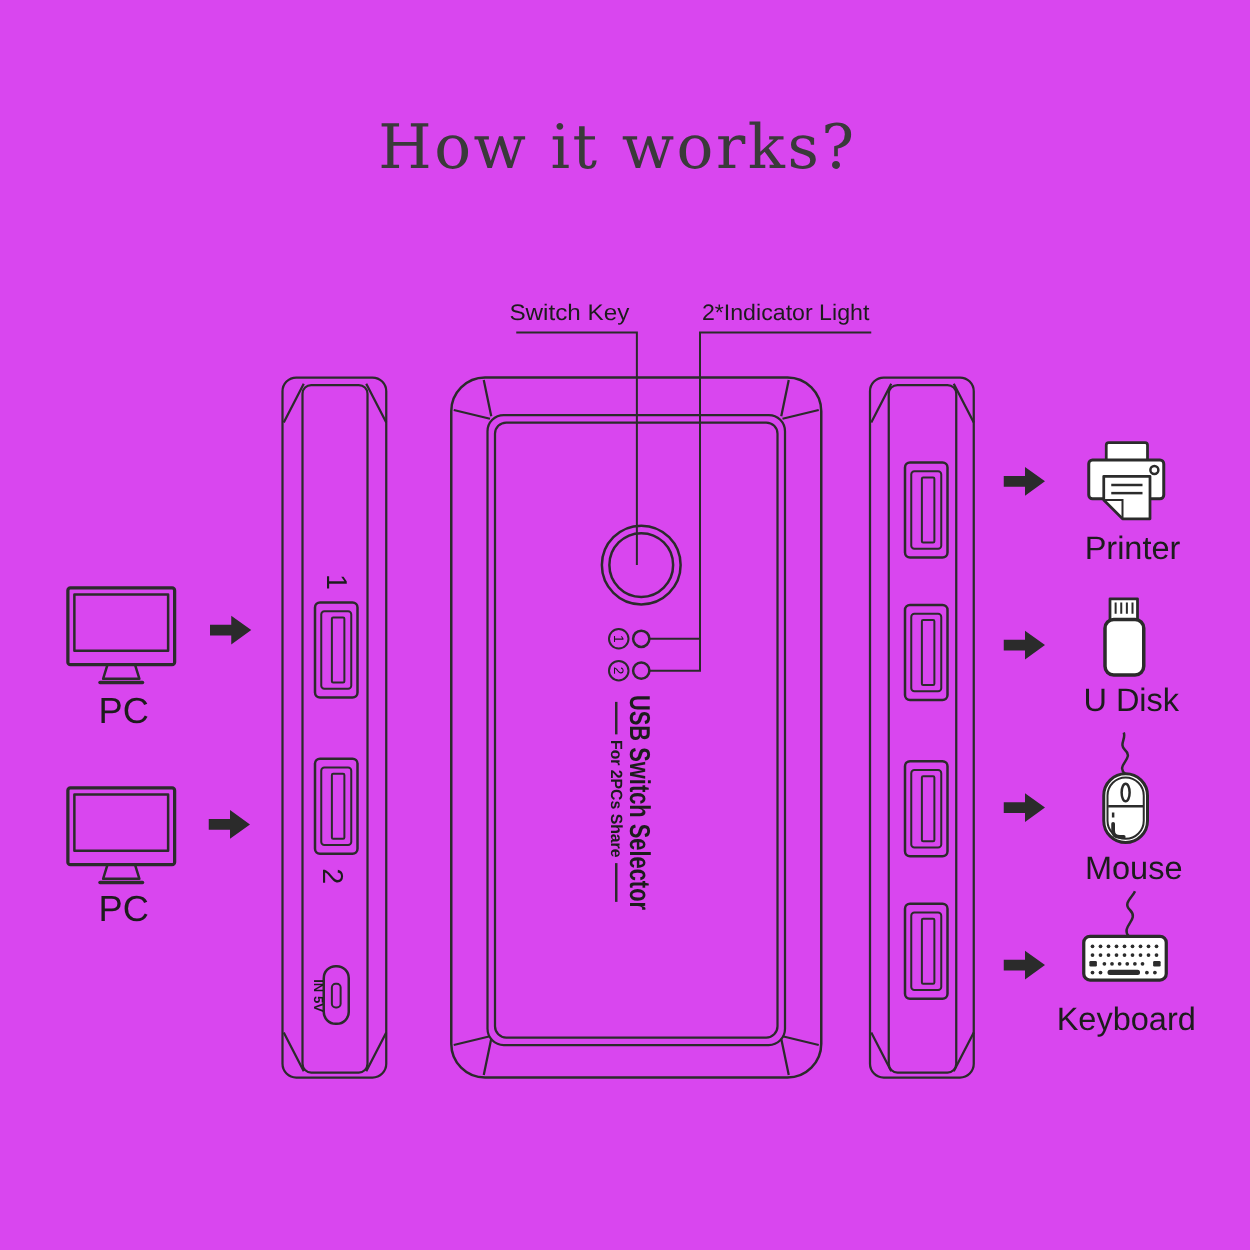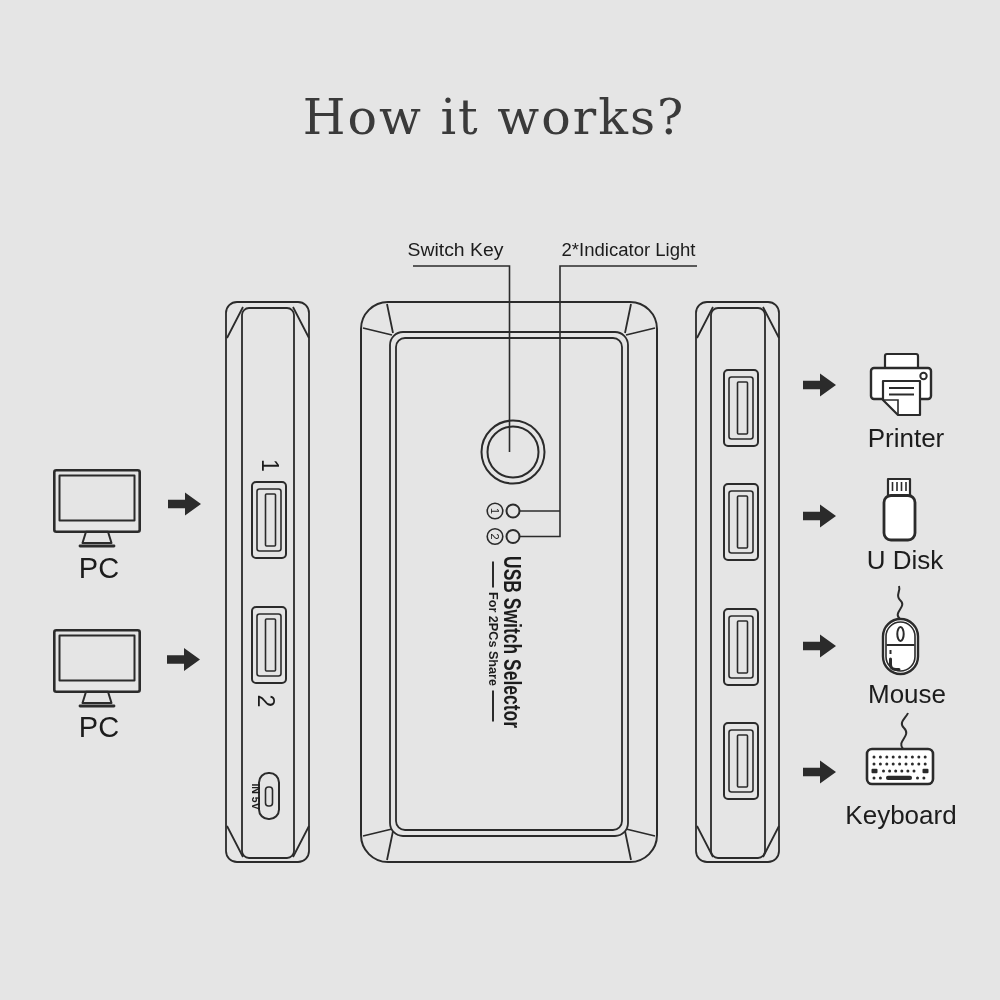--- a/index.html
+++ b/index.html
@@ -1,16 +1,16 @@
 <!DOCTYPE html>
 <html><head>
 <meta charset="utf-8">
 <style>
   html,body{margin:0;padding:0;background:#ffffff;}
-  .stage{position:relative;width:1000px;height:1000px;background:#e5e5e5;overflow:hidden;}
+  .stage{position:relative;width:1000px;height:1000px;background:#d946ef;overflow:hidden;}
   svg{display:block;}
   .ln{fill:none;stroke:#2b2b2b;stroke-width:1.8;stroke-linejoin:round;}
   .ln2{fill:none;stroke:#2b2b2b;stroke-width:2;stroke-linejoin:round;}
   .ln16{fill:none;stroke:#2b2b2b;stroke-width:1.6;}
   .lnW{fill:#ffffff;stroke:#2b2b2b;stroke-linejoin:round;}
   .fl{fill:#2b2b2b;stroke:none;}
   .lbl{font-family:"Liberation Sans", sans-serif;fill:#1c1c1c;}
   .ttl{font-family:"DejaVu Serif", serif;fill:#3a3a3a;letter-spacing:2px;}
   .bold{font-weight:bold;}
 </style>

